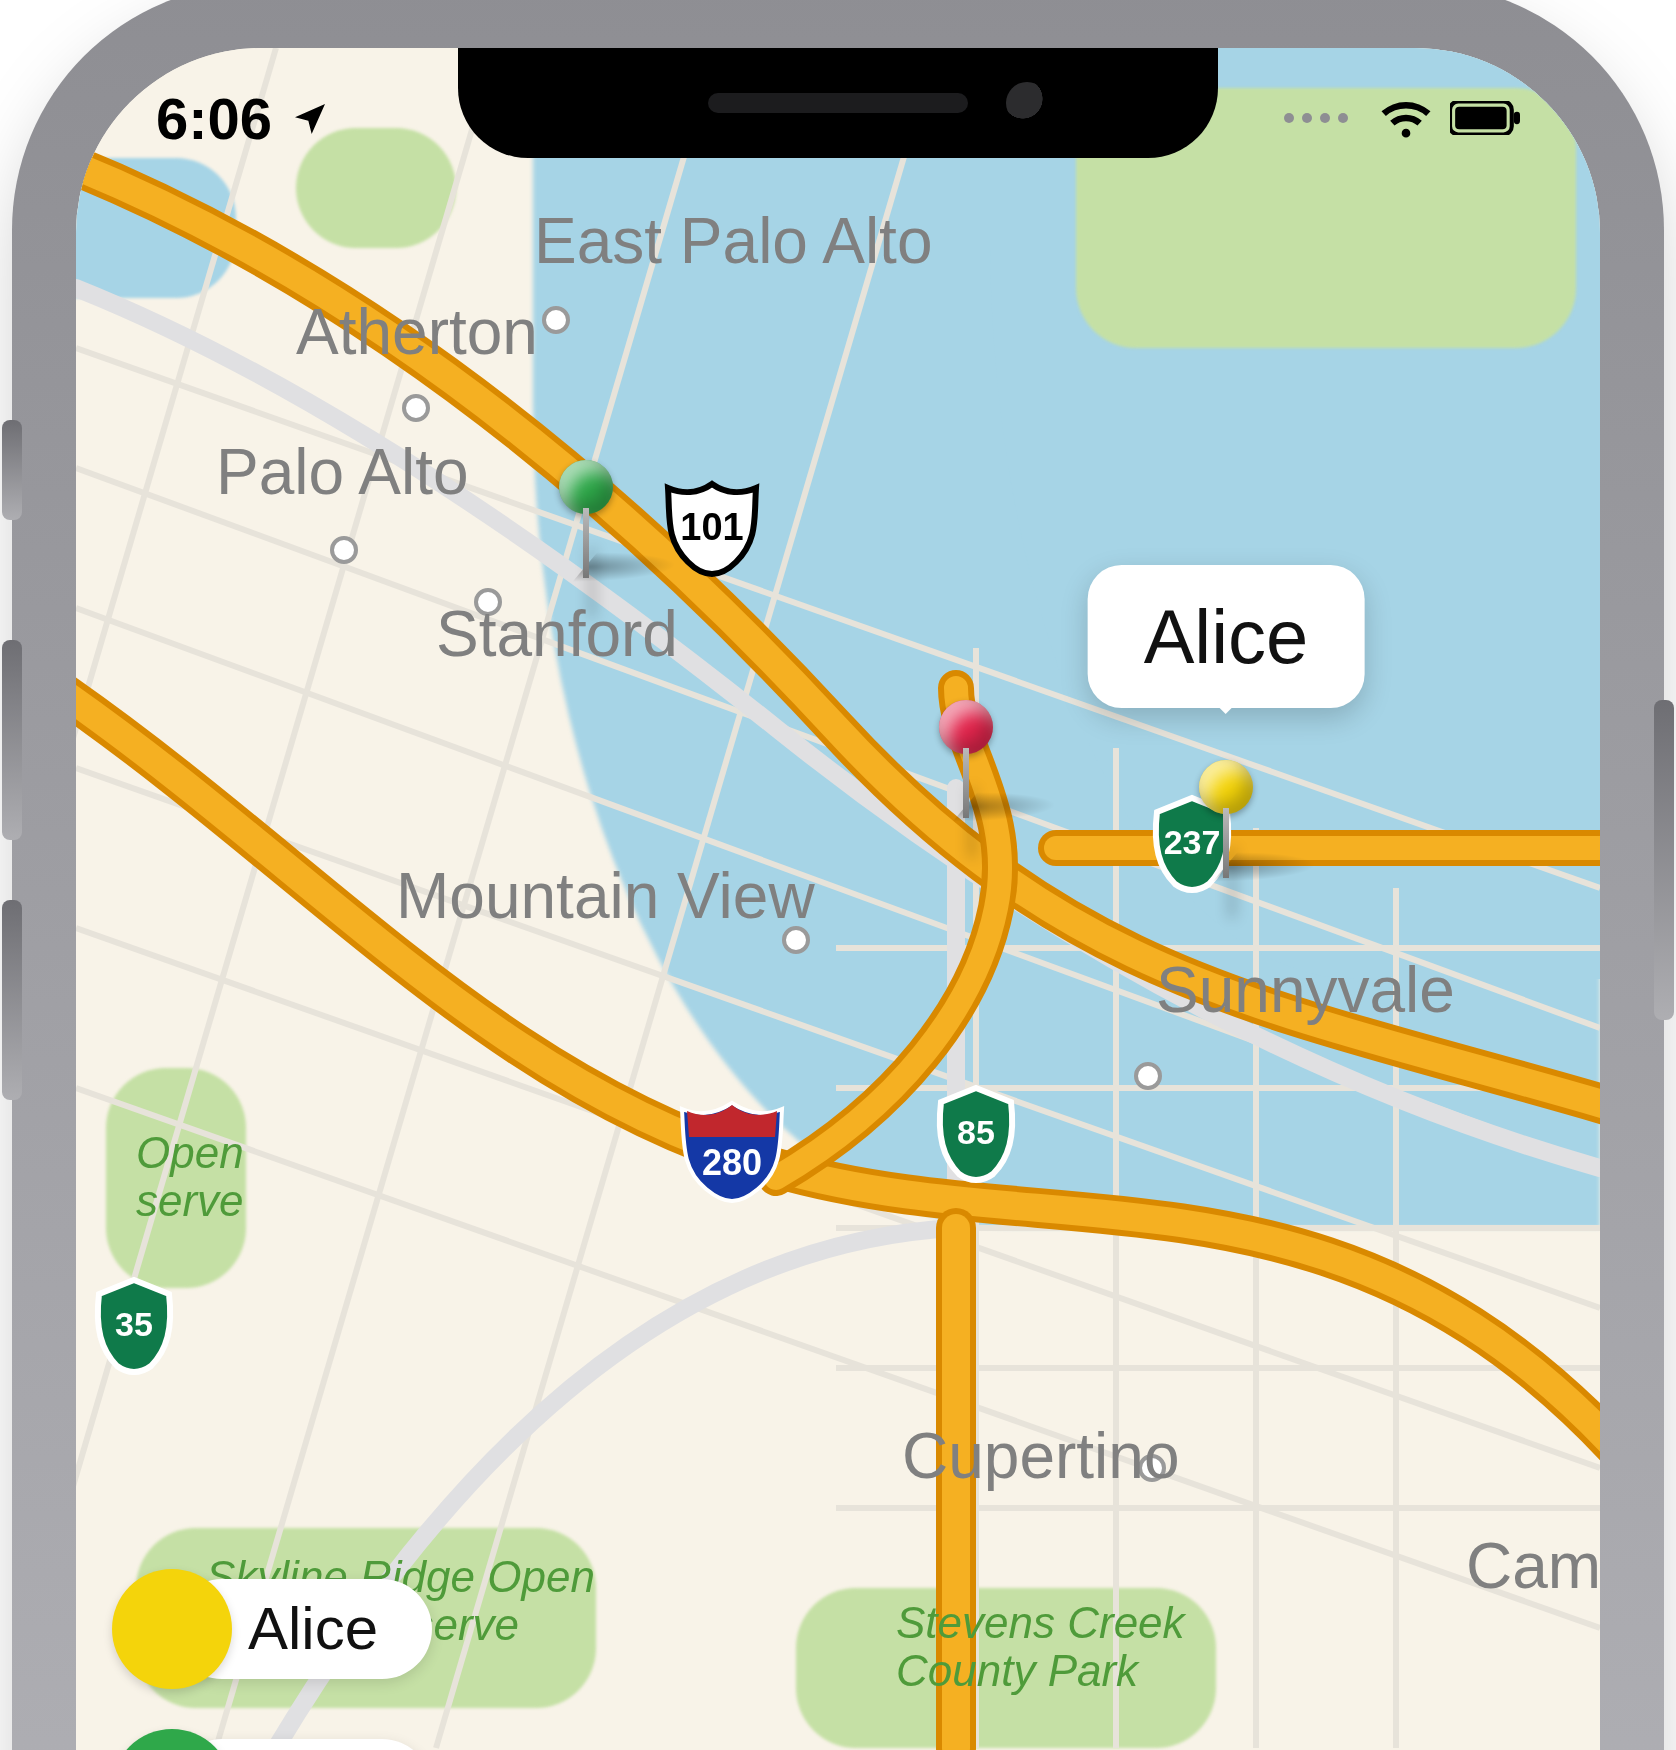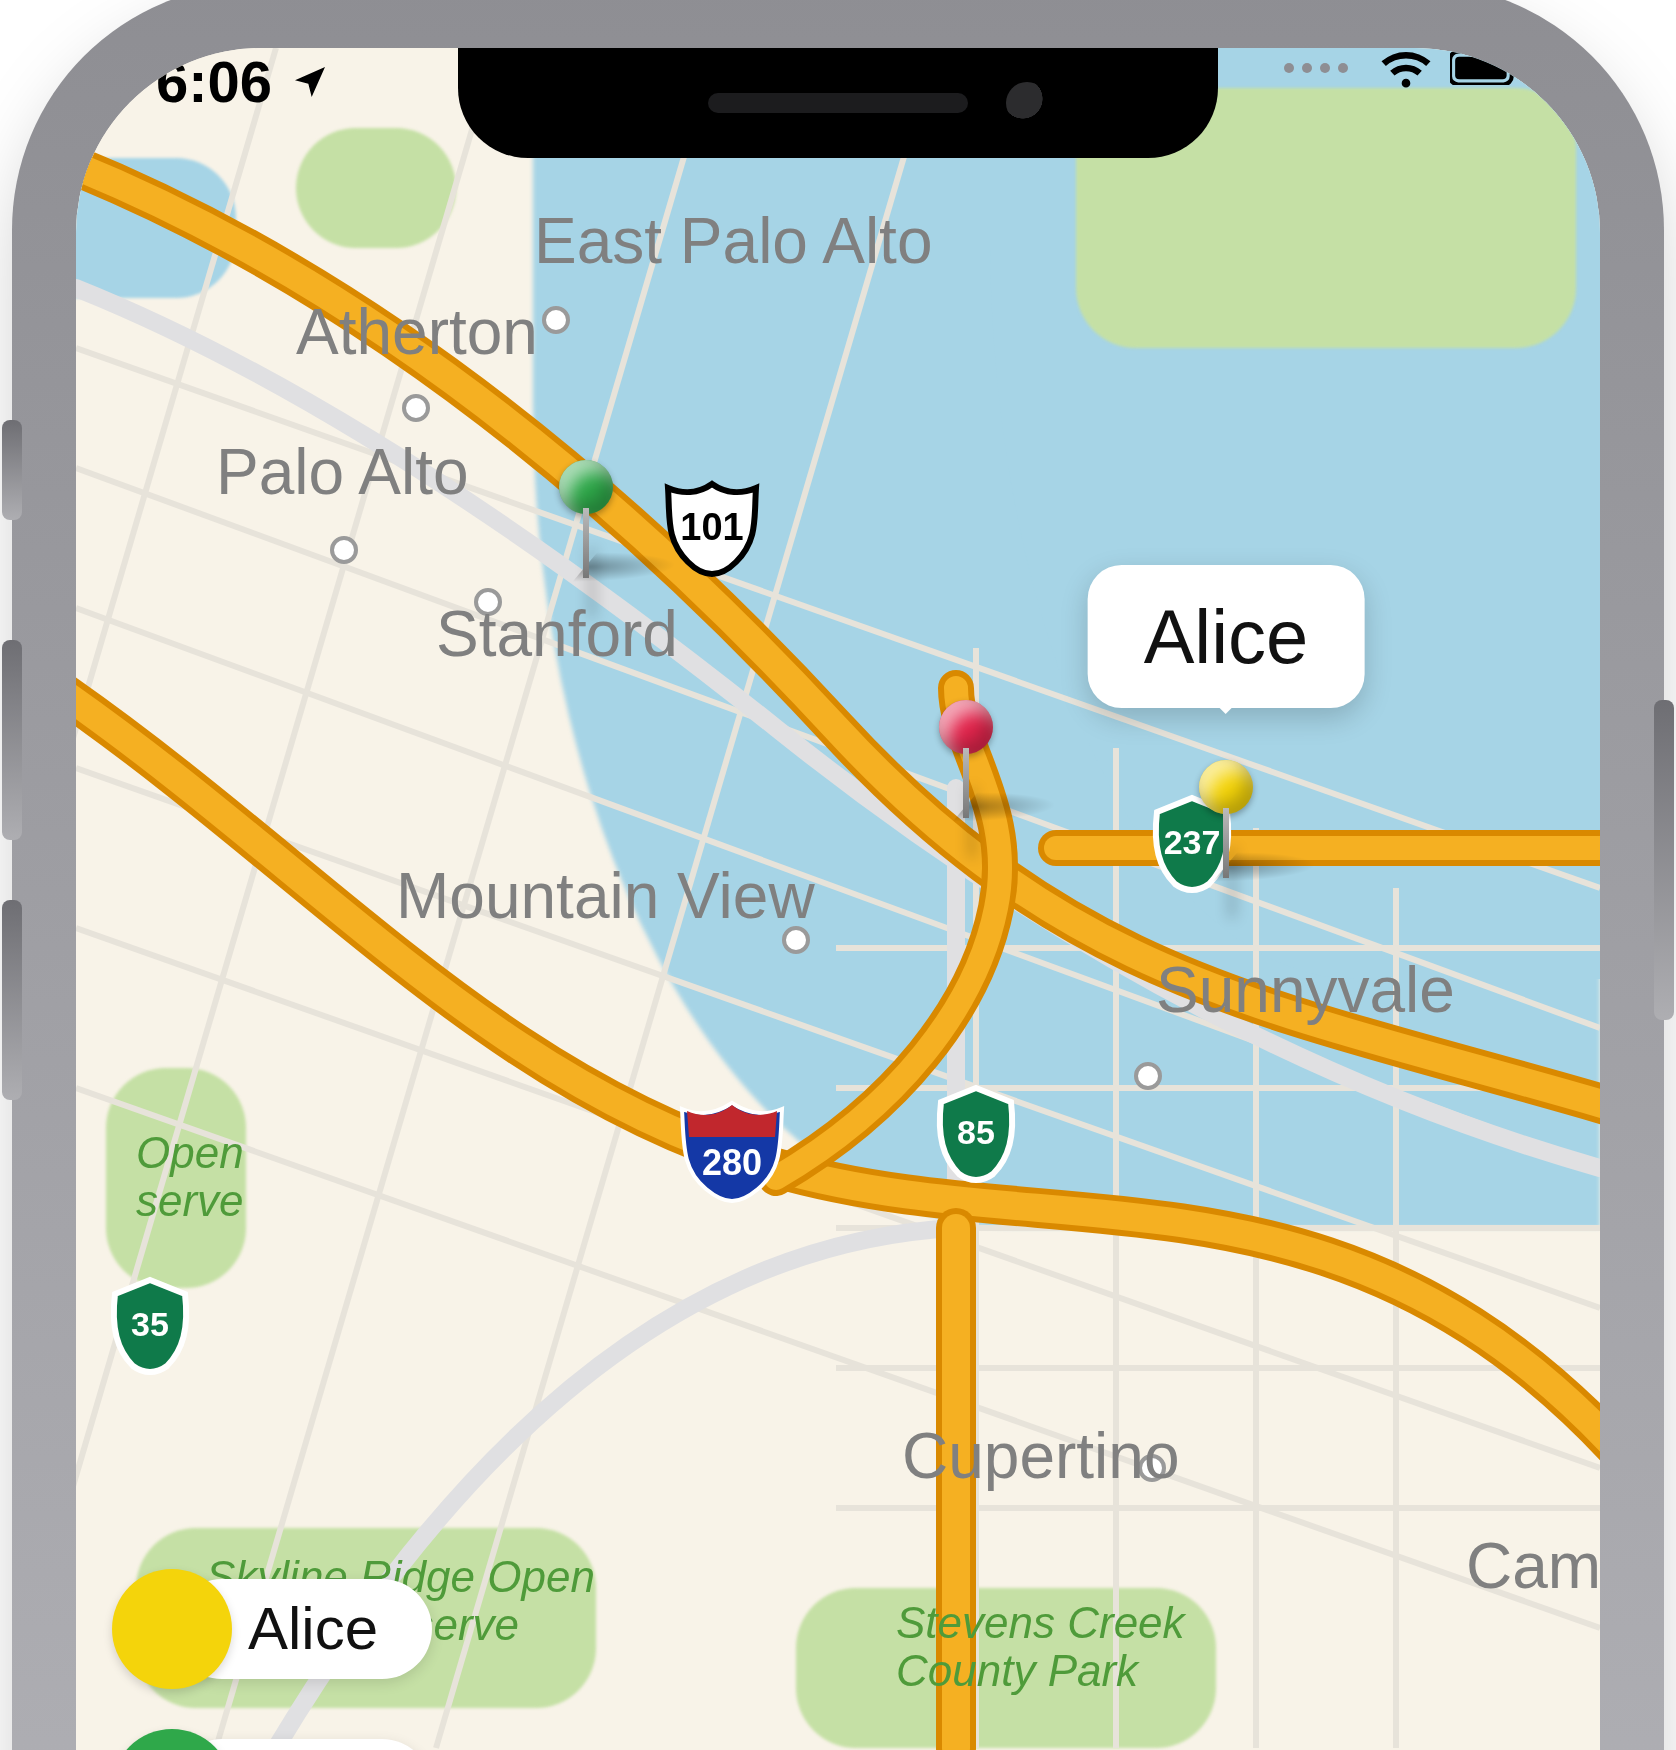--- a/index.html
+++ b/index.html
@@ -35,21 +35,21 @@
   .notch {
     position:absolute; top:0; left:50%; transform:translateX(-50%);
     width:760px; height:110px; background:#000;
     border-bottom-left-radius:70px; border-bottom-right-radius:70px;
     z-index:50; display:flex; align-items:center; justify-content:center; gap:60px;
   }
   .speaker { width:260px; height:20px; border-radius:10px; background:#1c1c1e; }
   .cam { width:42px; height:42px; border-radius:50%; background:radial-gradient(circle at 40% 40%, #2c2c2e 0 55%, #000 56%); position:absolute; right:170px; }
 
   
-  .status { position:absolute; top:0; left:0; right:0; height:140px; z-index:40; display:flex; justify-content:space-between; align-items:flex-start; padding:0 80px; font-weight:600; font-size:58px; color:#000; }
+  .status { position:absolute; top:0; left:0; right:0; height:140px; z-index:40; display:flex; justify-content:space-between; align-items:center; padding:0 80px; font-weight:600; font-size:58px; color:#000; }
   .status .left, .status .right { display:flex; align-items:center; gap:18px; }
   .loc-icon svg { width:40px; height:40px; }
   .dots { display:flex; gap:8px; margin-right:14px; }
   .dots span{ width:10px; height:10px; border-radius:50%; background:#8e8e93; }
   .wifi svg, .batt svg { display:block; }
 
   
   .map { position:absolute; inset:0; }
   .land { position:absolute; inset:0; background:#f8f3e8; }
   .water { position:absolute; background:#a6d4e6; }
@@ -256,21 +256,21 @@
                 <path d="M45 4 80 18c4 34-2 56-18 72-8 6-14 6-17 6s-9 0-17-6C12 74 6 52 10 18L45 4z" fill="#0f7a4a" stroke="#fff" stroke-width="6"></path>
                 <text x="45" y="60" text-anchor="middle" font-size="34" font-weight="700" fill="#fff">85</text>
               </svg>
             </div>
             <div class="shield ca" style="left: 1116px; top: 796px;">
               <svg viewBox="0 0 90 100" width="90" height="100">
                 <path d="M45 4 80 18c4 34-2 56-18 72-8 6-14 6-17 6s-9 0-17-6C12 74 6 52 10 18L45 4z" fill="#0f7a4a" stroke="#fff" stroke-width="6"></path>
                 <text x="45" y="60" text-anchor="middle" font-size="34" font-weight="700" fill="#fff">237</text>
               </svg>
             </div>
-            <div class="shield ca" style="left: 74px; top: 1278px;">
+            <div class="shield ca" style="left: 58px; top: 1278px;">
               <svg viewBox="0 0 90 100" width="90" height="100">
                 <path d="M45 4 80 18c4 34-2 56-18 72-8 6-14 6-17 6s-9 0-17-6C12 74 6 52 10 18L45 4z" fill="#0f7a4a" stroke="#fff" stroke-width="6"></path>
                 <text x="45" y="60" text-anchor="middle" font-size="34" font-weight="700" fill="#fff">35</text>
               </svg>
             </div>
           </div>
 
         <div id="pins-layer">
             <div class="pin shadow" style="left: 510px; top: 530px;">
               <div class="head" style="background:#2fa84a"></div>

